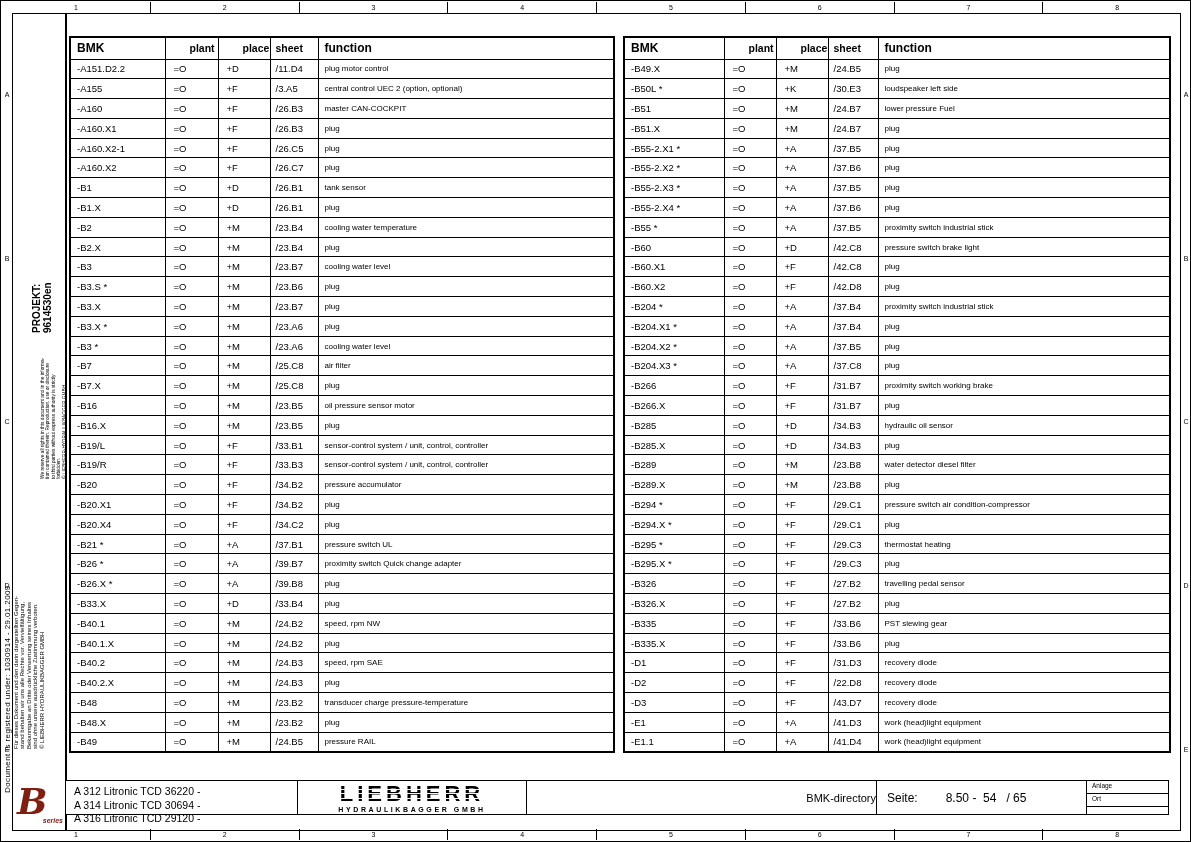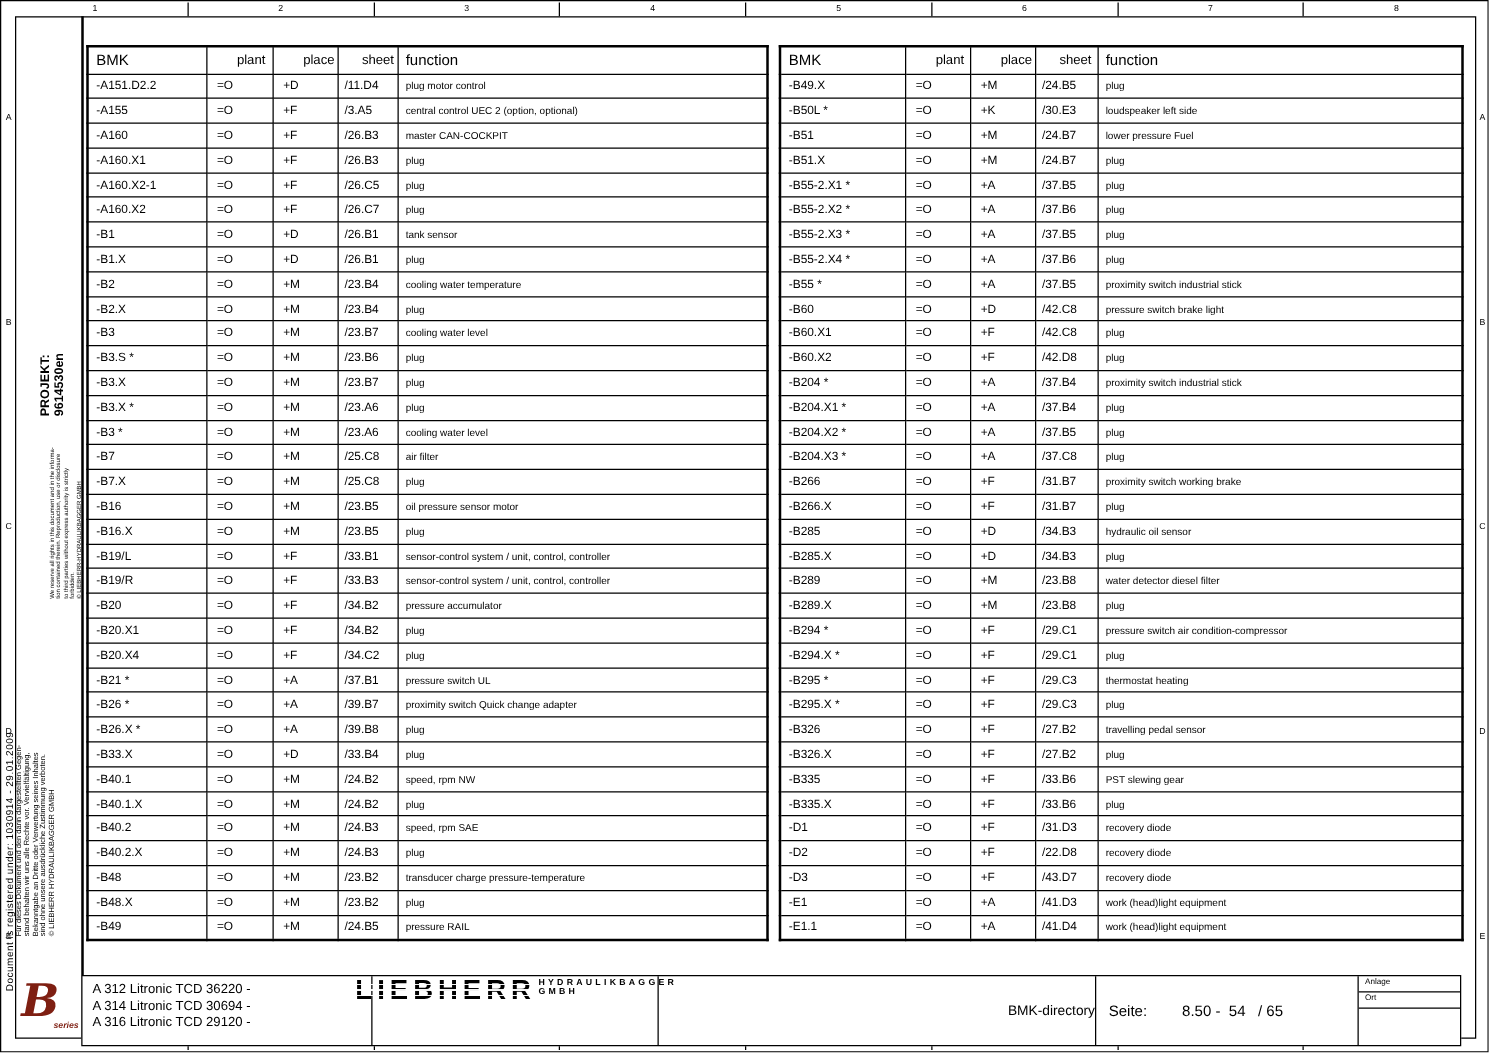--- a/index.html
+++ b/index.html
@@ -33,35 +33,35 @@
   
   .bseries { position:absolute; left:16px; top:780px; width:46px; height:48px; }
   .b-glyph { font-family:"DejaVu Serif", serif; font-style:italic; font-weight:bold; font-size:36px; line-height:40px; color:#7e1f12; }
   .b-sub { position:absolute; right:0; bottom:5px; font-size:7px; font-style:italic; font-weight:bold; color:#7e1f12; }
 
   
   table.bmk { position:absolute; top:35px; border-collapse:collapse; table-layout:fixed; border:2px solid #000; background:#fff; }
   table.left-table { left:68px; width:544px; }
   table.right-table { left:622px; width:546px; }
   table.bmk th, table.bmk td { border:1px solid #000; overflow:hidden; white-space:nowrap; text-align:left; }
-  table.bmk th { height:22px; font-weight:normal; padding:2px 2px 2px 6px; font-size:10.5px; vertical-align:middle; }
+  table.bmk th { height:22px; font-weight:bold; padding:2px 2px 2px 6px; font-size:10.5px; vertical-align:middle; }
   table.bmk th.h0, table.bmk th.h4 { font-size:12px; }
   table.bmk th.h1, table.bmk th.h2 { padding-left:24px; }
-  table.bmk th.h3 { padding-left:19px; }
+  table.bmk th.h3 { padding-left:5px; }
   table.bmk td { height:19.8px; font-size:9.5px; padding:0 2px 0 6px; vertical-align:middle; }
   table.bmk td.c1, table.bmk td.c2 { padding-left:8px; }
   table.bmk td.c3 { padding-left:5px; }
   table.bmk td.c4 { font-size:8px; }
 
   
-  .footer { position:absolute; left:64px; top:779px; width:1104px; height:57px; border:1px solid #000; display:flex; background:#fff; }
+  .footer { position:absolute; left:64px; top:779px; width:1104px; height:35px; border:1px solid #000; display:flex; background:#fff; }
   .footer > div { border-right:1px solid #000; }
   .footer > div:last-child { border-right:none; }
   .f-models { width:232px; padding:4px 0 0 8px; font-size:10.5px; line-height:13.5px; }
-  .f-logo { width:229px; display:flex; flex-direction:row; justify-content:center; }
+  .f-logo { width:229px; display:flex; flex-direction:column; align-items:center; justify-content:center; }
   .lh-word { position:relative; font-size:22px; font-weight:bold; letter-spacing:4px; line-height:21px; padding:0 2px; }
   .lh-word::after { content:""; position:absolute; left:1px; right:5px; top:6px; height:10px;
       background:repeating-linear-gradient(to bottom, rgba(255,255,255,.95) 0 1px, transparent 1px 4.5px); pointer-events:none; }
   .lh-sub { font-size:7px; font-weight:bold; letter-spacing:2.6px; margin-top:2px; }
   .f-title { width:350px; display:flex; align-items:center; justify-content:flex-end; font-size:11px; }
   .f-seite { width:210px; display:flex; flex-direction:column; font-size:12px; }
   .seite-row { flex:1; display:flex; align-items:center; padding-left:10px; }
   .seite-row .val { margin-left:28px; white-space:pre; }
   .ausgabe-row { height:21px; border-top:1px solid #000; display:flex; align-items:center; padding-left:10px; }
   .ausgabe-row .val { margin-left:22px; }

